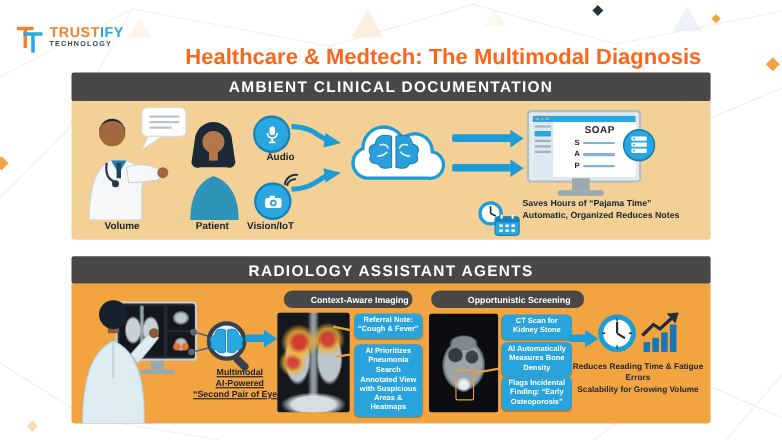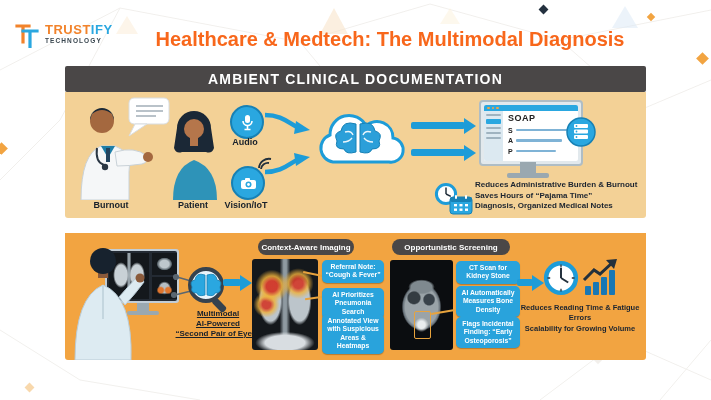--- a/index.html
+++ b/index.html
@@ -44,34 +44,34 @@
   
   #monitor1{left:414px;top:8px;width:100px;height:62px;background:#E2E9ED;
     border:2px solid #AFBDC5;border-radius:4px;}
   #monitor1 .screen{position:absolute;inset:3px;background:#fff;border-radius:2px;overflow:hidden;display:flex;flex-direction:column;}
   #monitor1 .topbar{height:6px;background:#2AA7E0;display:flex;align-items:center;gap:2px;padding-left:3px;}
   #monitor1 .dot{width:2.5px;height:2.5px;border-radius:50%;background:#F2A441;}
   #monitor1 .body{flex:1;display:flex;}
   #monitor1 .side{width:15px;background:#DCE9F1;padding:3px 2px;display:flex;flex-direction:column;gap:3px;}
   #monitor1 .side .ln{height:2px;background:#9FB3C0;border-radius:1px;}
   #monitor1 .side .hl{height:5px;background:#2AA7E0;border-radius:1px;}
-  #monitor1 .content{flex:1;padding:2px 5px;}
+  #monitor1 .content{flex:1;padding:2px 19px;text-align:right;}
   #monitor1 .soap-title{font-size:9px;font-weight:bold;color:#222;letter-spacing:.5px;}
   .soap-row{display:flex;align-items:center;gap:3px;margin-top:3.5px;}
   .soap-row .ltr{font-size:7px;font-weight:bold;color:#222;width:5px;}
   .soap-row .ln{flex:1;height:2.5px;background:#7FB3D6;border-radius:1px;}
   .m-neck{left:455px;top:70px;width:16px;height:11px;background:#9AA8B0;}
   .m-base{left:442px;top:81px;width:42px;height:5px;background:#9AA8B0;border-radius:2px;}
   
   #server-badge{left:501px;top:25px;width:30px;height:30px;}
   
   #benefits1{left:410px;top:88px;width:176px;font-size:8px;font-weight:bold;color:#1B2430;line-height:10.5px;}
   
   .pill{background:#4A4747;color:#fff;border-radius:9px;font-size:8px;font-weight:bold;
-    display:flex;align-items:center;justify-content:center;height:16px;}
+    display:flex;align-items:center;justify-content:center;height:16px;padding-left:21px;}
   .blabel{background:#29A3DC;border-radius:5px;color:#fff;font-weight:bold;font-size:6.8px;
     line-height:8.4px;text-align:center;padding:3px 2px;box-shadow:0 1px 1px rgba(0,0,0,.25);}
   .scan-card{background:#0B0D10;border-radius:3px;overflow:hidden;}
   #xray-card{left:187px;top:26px;width:66px;height:91px;
     background:
       radial-gradient(circle at 30% 30%, rgba(210,55,40,.95) 0 7%, rgba(238,178,60,.85) 13%, rgba(238,178,60,0) 21%),
       radial-gradient(circle at 22% 50%, rgba(210,55,40,.9) 0 6%, rgba(238,178,60,.8) 12%, rgba(238,178,60,0) 19%),
       radial-gradient(circle at 70% 27%, rgba(210,55,40,.9) 0 6%, rgba(238,178,60,.8) 12%, rgba(238,178,60,0) 19%),
       radial-gradient(ellipse 26% 38% at 28% 46%, #BCC5CB 0 58%, rgba(188,197,203,0) 70%),
       radial-gradient(ellipse 26% 38% at 72% 46%, #BCC5CB 0 58%, rgba(188,197,203,0) 70%),
@@ -125,21 +125,21 @@
       <path d="M3 6 H15 M9 6 V22" stroke="#F2832B" stroke-width="3.2"></path>
       <path d="M9 11 H23 M16 11 V27" stroke="#2AA7E0" stroke-width="3.2"></path>
     </g>
   </svg>
   <div class="brand-text">
     <div class="brand-name"><span class="brand-orange">TRUST</span><span class="brand-blue">IFY</span></div>
     <div class="brand-tagline">TECHNOLOGY</div>
   </div>
 </div>
 
-<h1 id="main-title" class="abs" style="margin:0;">Healthcare &amp; Medtech: The Multimodal Diagnosis</h1>
+<h1 id="main-title" class="abs" style="margin:13px;">Healthcare &amp; Medtech: The Multimodal Diagnosis</h1>
 
 <div id="band1" class="band abs">
   <div class="band-header">AMBIENT CLINICAL DOCUMENTATION</div>
   <div id="panel1" class="panel">
 
     <svg class="abs" style="left:6px;top:4px;" width="160" height="104" viewBox="0 0 160 104">
 
       <g>
         <path d="M10 104 Q10 58 30 50 L44 50 Q62 56 58 76 L58 104 Z" fill="#F5F7F8" stroke="#C9D2D8"></path>
         <polygon points="30,50 44,50 37,62" fill="#1F7FA8"></polygon>
@@ -160,32 +160,32 @@
         <line x1="65" y1="20" x2="85" y2="20" stroke="#B9C2C9" stroke-width="2"></line>
       </g>
 
       <g>
         <path d="M106 32 a17 17 0 0 1 34 0 l3 20 q-2 6 -8 4 l-24 0 q-6 2 -8 -4 z" fill="#1B2836"></path>
         <circle cx="123" cy="33" r="10" fill="#B5764B"></circle>
         <rect x="119" y="42" width="8" height="8" fill="#B5764B"></rect>
         <path d="M102 104 Q102 72 123 64 Q146 72 146 104 Z" fill="#2E93B8"></path>
       </g>
     </svg>
-    <div class="small-label abs" style="left:14px;top:108px;width:64px;">Burnout</div>
+    <div class="small-label abs" style="left:14px;top:108px;width:64px;">Volume</div>
     <div class="small-label abs" style="left:96px;top:108px;width:64px;">Patient</div>
 
     <div class="icon-circle abs" style="left:165px;top:13px;width:30px;height:30px;">
       <svg width="13" height="17" viewBox="0 0 13 17">
         <rect x="4" y="1" width="5" height="8" rx="2.5" fill="#fff"></rect>
         <path d="M2 7 a4.5 4.5 0 0 0 9 0" stroke="#fff" stroke-width="1.6" fill="none"></path>
         <line x1="6.5" y1="12" x2="6.5" y2="15" stroke="#fff" stroke-width="1.6"></line>
         <line x1="3.5" y1="15.5" x2="9.5" y2="15.5" stroke="#fff" stroke-width="1.6"></line>
       </svg>
     </div>
-    <div class="small-label abs" style="left:150px;top:45px;width:60px;text-align:center;">Audio</div>
+    <div class="small-label abs" style="left:160px;top:45px;width:60px;text-align:center;">Audio</div>
 
     <div class="icon-circle abs" style="left:166px;top:74px;width:30px;height:30px;">
       <svg width="17" height="13" viewBox="0 0 17 13">
         <rect x="1" y="3" width="15" height="9" rx="2" fill="#fff"></rect>
         <rect x="5" y="1" width="5" height="3" rx="1" fill="#fff"></rect>
         <circle cx="8.5" cy="7.5" r="3" fill="#2AA7E0"></circle>
         <circle cx="8.5" cy="7.5" r="1.4" fill="#fff"></circle>
       </svg>
     </div>
     <svg class="abs" style="left:192px;top:64px;" width="16" height="14" viewBox="0 0 16 14">
@@ -286,28 +286,28 @@
         <rect x="5" y="10" width="3" height="2.4"></rect>
           <rect x="10.5" y="10" width="3" height="2.4"></rect>
           <rect x="16" y="10" width="3" height="2.4"></rect>
         <rect x="5" y="14.5" width="3" height="2.4"></rect>
           <rect x="10.5" y="14.5" width="3" height="2.4"></rect>
           <rect x="16" y="14.5" width="3" height="2.4"></rect>
       </g>
     </svg>
 
     <div id="benefits1" class="abs">
-      <div>Reduces Administrative Burden &amp; Burnout</div>
       <div>Saves Hours of “Pajama Time”</div>
-      <div>Diagnosis, Organized Medical Notes</div>
+      <div>Automatic, Organized Reduces Notes</div>
     </div>
   </div>
 </div>
 
 <div id="band2" class="band abs">
+  <div class="band-header" style="height:25px;">RADIOLOGY ASSISTANT AGENTS</div>
   <div id="panel2" class="panel">
 
     <div class="abs scan-card" style="left:40px;top:16px;width:74px;height:54px;background:#C2CDD6;border-radius:3px;">
       <div class="abs" style="left:2px;top:2px;right:2px;bottom:2px;background:#232A33;border-radius:2px;">
         <div class="abs" style="left:2px;top:2px;width:40px;height:46px;background:
           radial-gradient(ellipse 28% 40% at 30% 48%, #C9D1D6 0 55%, rgba(201,209,214,0) 70%),
           radial-gradient(ellipse 28% 40% at 70% 48%, #C9D1D6 0 55%, rgba(201,209,214,0) 70%),
           linear-gradient(90deg,#14181c 0 44%,#97a2a9 48% 52%,#14181c 56% 100%);"></div>
         <div class="abs" style="left:45px;top:2px;width:25px;height:22px;background:
           radial-gradient(ellipse 40% 38% at 50% 50%, #BEC7CC 0 45%, #59646B 70%, rgba(89,100,107,0) 78%),#14181c;"></div>

